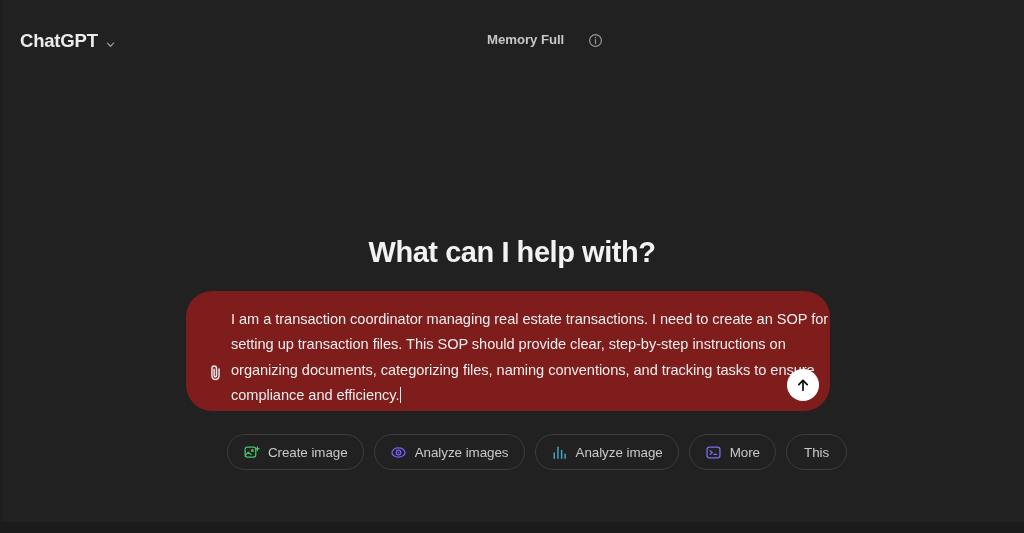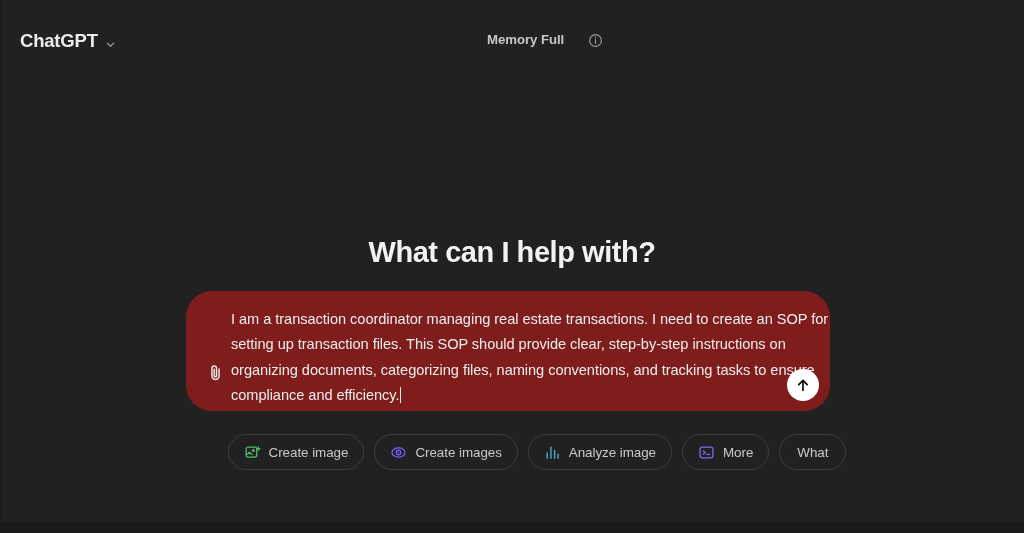--- a/index.html
+++ b/index.html
@@ -261,21 +261,21 @@
     </div>
 
     <div class="chip">
       <span class="chip-icon">
         <svg viewBox="0 0 24 24" fill="none" stroke="#7c5cff" stroke-width="1.8" stroke-linecap="round" stroke-linejoin="round">
           <ellipse cx="12" cy="12" rx="9.2" ry="6.6"></ellipse>
           <circle cx="12" cy="12" r="3.2"></circle>
           <circle cx="12" cy="12" r="1.1" fill="#7c5cff" stroke="none"></circle>
         </svg>
       </span>
-      <span>Create images</span>
+      <span>Analyze images</span>
     </div>
 
     <div class="chip">
       <span class="chip-icon">
         <svg viewBox="0 0 24 24" fill="none" stroke="#4aa8c7" stroke-width="2" stroke-linecap="round">
           <path d="M4.6 20 L4.6 12.5"></path>
           <path d="M9.8 20 L9.8 4.6"></path>
           <path d="M15 20 L15 9"></path>
           <path d="M19.9 20 L19.9 14.4"></path>
         </svg>
@@ -289,20 +289,20 @@
           <rect x="2.9" y="4.4" width="18.2" height="15.2" rx="3.4"></rect>
           <path d="M7.4 9.6 L10.2 12 L7.4 14.4"></path>
           <path d="M12.6 14.8 L16.4 14.8"></path>
         </svg>
       </span>
       <span>More</span>
     </div>
 
 
     <div class="chip no-icon">
-      <span>What</span>
+      <span>This</span>
     </div>
 
   </div>
 
   <div class="bottom-strip"></div>
 
 </div>
 
 </body></html>

